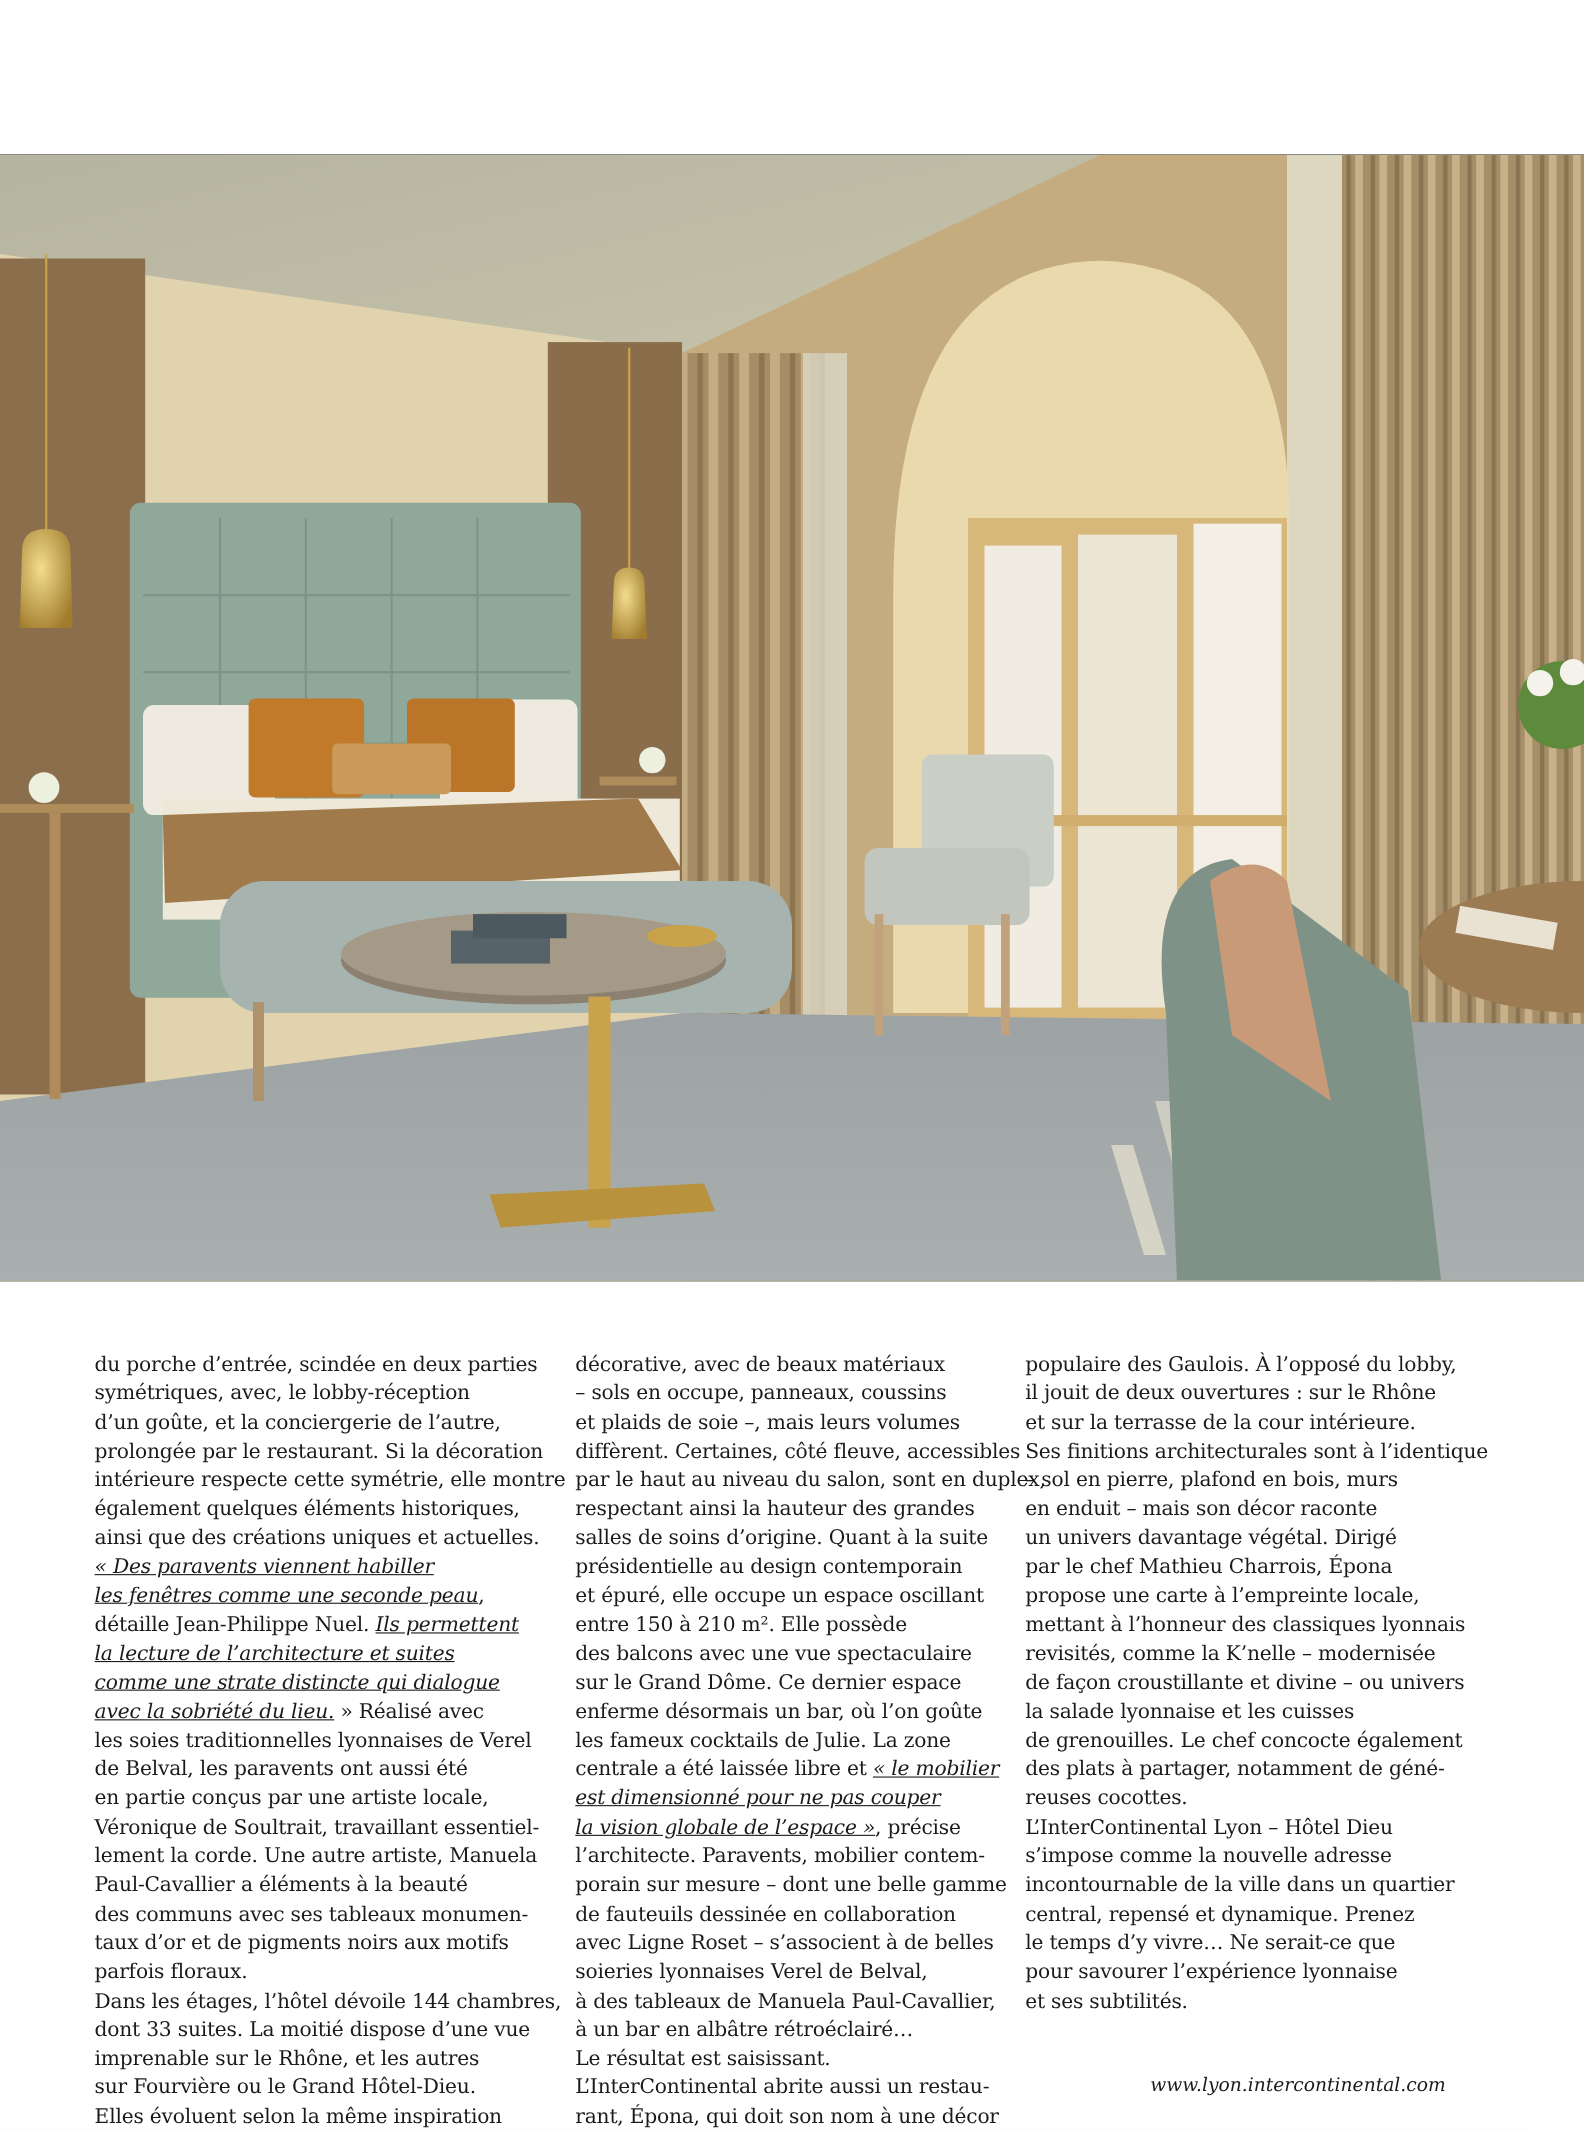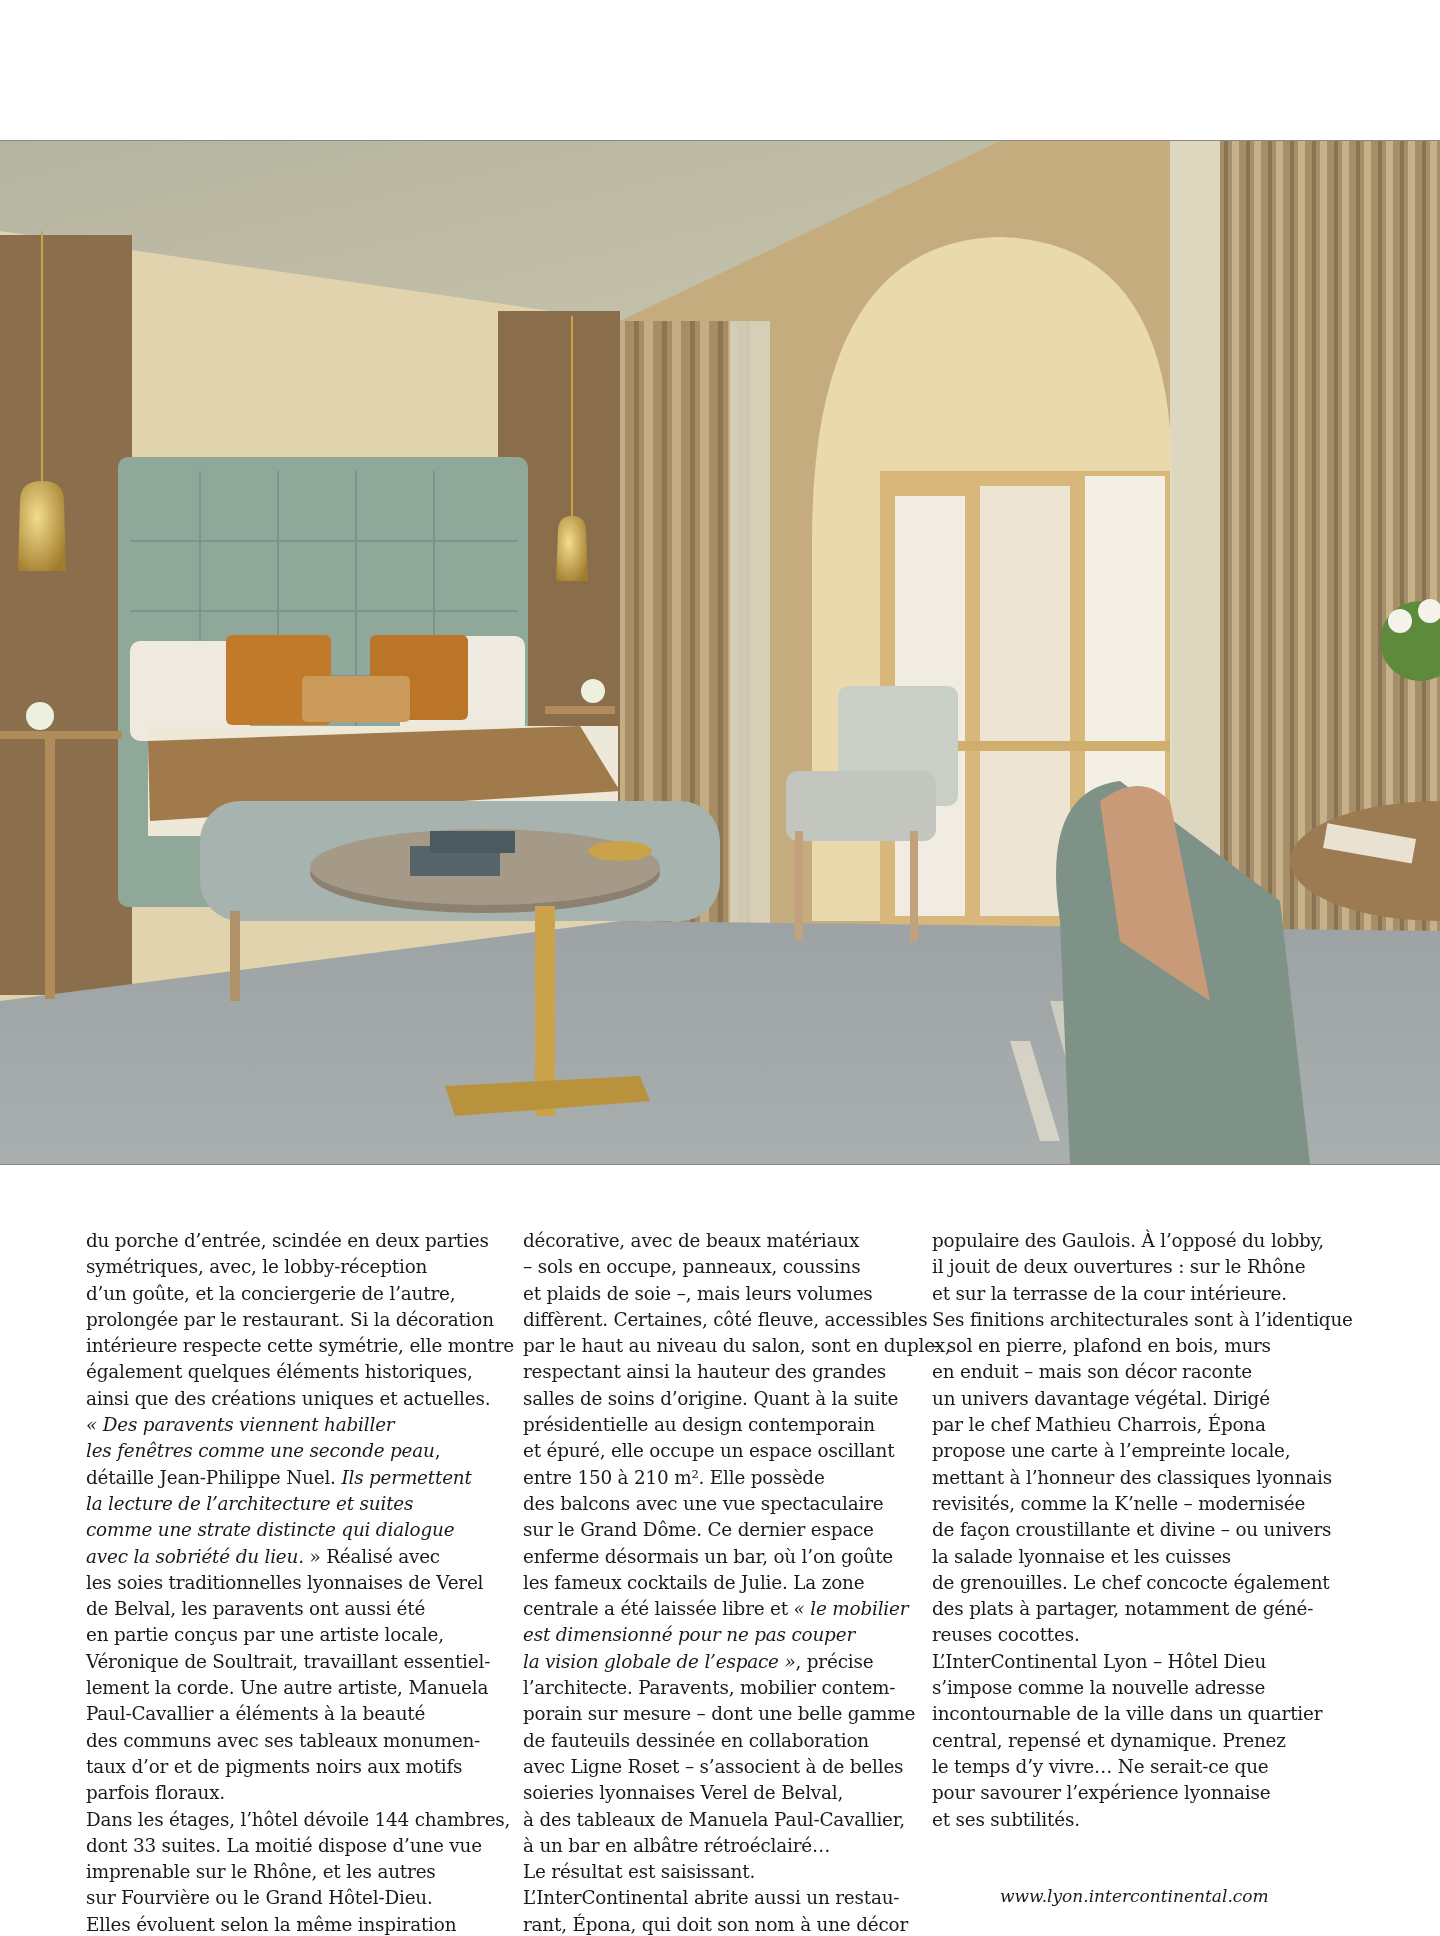--- a/index.html
+++ b/index.html
@@ -1,25 +1,25 @@
 <!DOCTYPE html>
 <html><head>
 <meta charset="utf-8">
 <style>
   html, body { margin:0; padding:0; background:#ffffff; }
   body { width:1440px; height:1936px; position:relative; overflow:hidden; font-family:"DejaVu Serif", serif; }
   .photo { position:absolute; left:0; top:140px; width:1440px; height:1023px; overflow:hidden; border-top:1px solid #8a8a84; border-bottom:1px solid #8a8a84; background:#d8d2bf; }
   .photo svg { display:block; }
   .col { position:absolute; top:1228px; width:420px; font-size:18.4px; line-height:26.3px; color:#1a1a1a; letter-spacing:-0.2px; }
   .col .ln { display:block; white-space:nowrap; }
-  .col em { font-style:italic; }
+  .col em { font-style:italic;text-decoration:underline; }
   #col1 { left:86px; }
   #col2 { left:523px; }
   #col3 { left:932px; }
-  .url { position:absolute; left:1000px; top:1886px; width:360px; text-align:left; font-style:italic; font-size:17px; color:#1a1a1a; }
+  .url { position:absolute; left:1000px; top:1886px; width:360px; text-align:center; font-style:italic; font-size:17px; color:#1a1a1a; }
 </style>
 </head>
 <body>
 
 <div class="photo">
   <svg width="1440" height="1023" viewBox="0 0 1440 1023" xmlns="http://www.w3.org/2000/svg">
     <defs>
       <linearGradient id="ceil" x1="0" y1="0" x2="1" y2="1">
         <stop offset="0" stop-color="#b5b4a0"></stop>
           <stop offset="1" stop-color="#d2ccb2"></stop>

